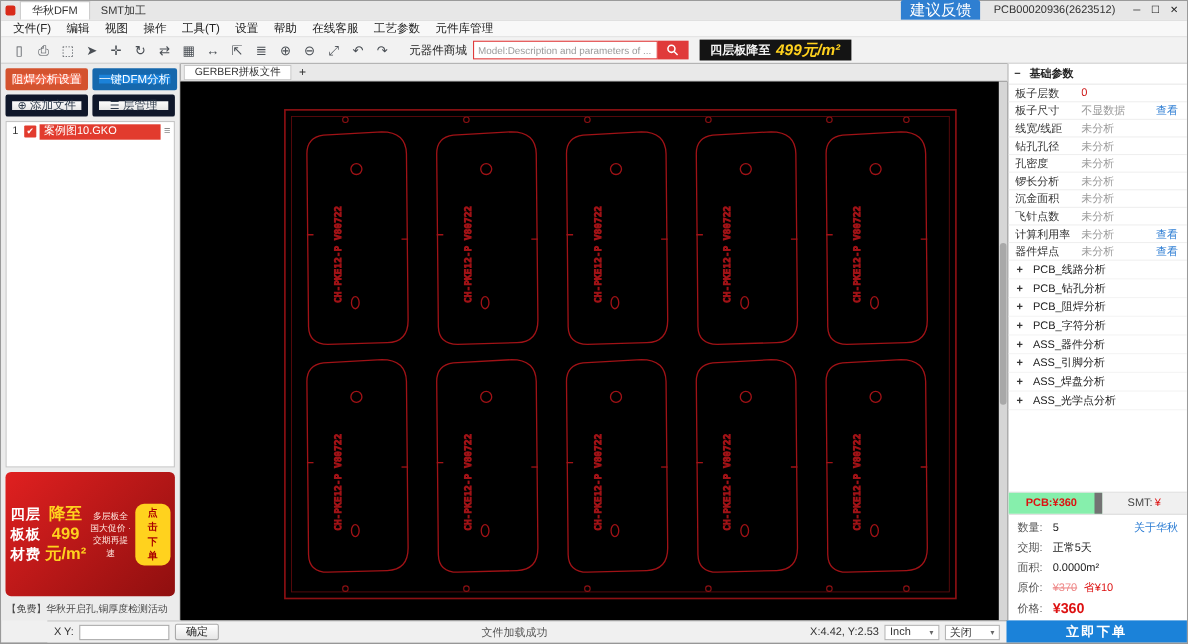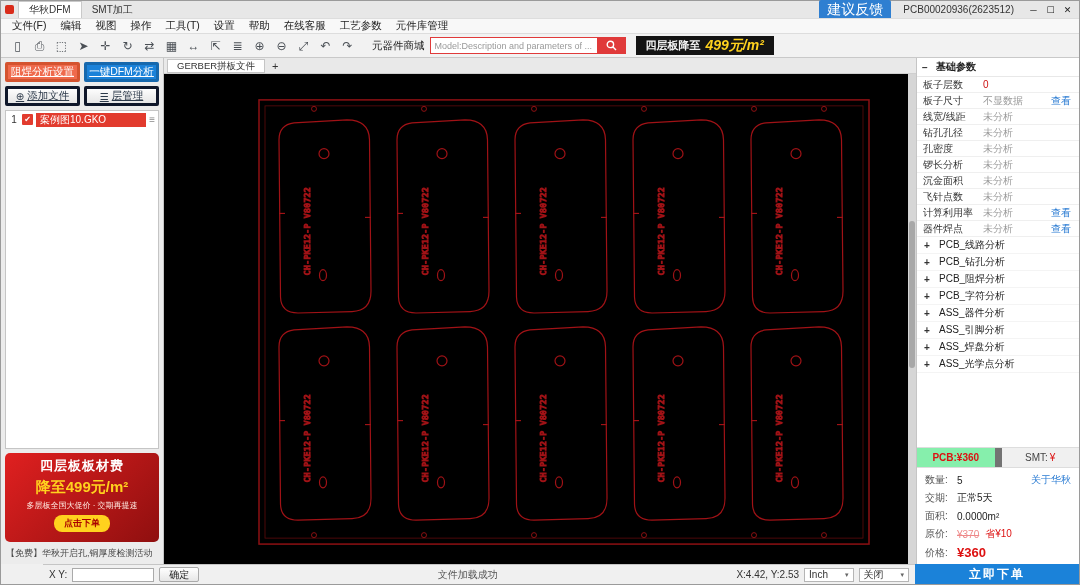--- a/index.html
+++ b/index.html
@@ -35,31 +35,31 @@
   .banner { height:19px; background:#141414; color:#fff; display:flex; align-items:center; padding:0 10px; margin-left:10px; font-size:11px; white-space:nowrap; }
   .banner .banner-prefix { color:#f3f3f3; font-weight:bold; }
   .banner .price { color:#ffd21e; font-weight:bold; font-style:italic; font-size:14px; margin-left:5px; }
 
   
   .main { flex:1; display:flex; min-height:0; }
 
   
   .left-panel { width:163px; background:#ececec; border-right:1px solid #c5c5c5; display:flex; flex-direction:column; padding:4px; gap:4px; flex:0 0 auto; }
   .btn-row { display:flex; gap:4px; flex:0 0 auto; }
-  .btn { flex:1; height:20px; font-size:10.5px; display:flex; align-items:center; justify-content:center; gap:3px; border:3px solid #0f172a; background:linear-gradient(#fdfdfd,#e6e6e6); color:#2d3a4a; border-radius:2px; white-space:nowrap;text-decoration:underline; }
+  .btn { flex:1; height:20px; font-size:10.5px; display:flex; align-items:center; justify-content:center; gap:3px; border:6px solid #0f172a; background:linear-gradient(#fdfdfd,#e6e6e6); color:#2d3a4a; border-radius:2px; white-space:nowrap; }
   .btn.orange { background:#ef6a4c; border-color:#d4532f; color:#fff; }
   .btn.blue { background:#1b82d9; border-color:#1668ad; color:#fff; }
   .btn .btn-icon { font-size:10px; color:inherit; }
   .file-list { flex:1; background:#fff; border:1px solid #c5c5c5; overflow:hidden; min-height:60px; }
   .file-row { display:flex; align-items:center; height:17px; font-size:10px; gap:3px; padding:0 3px; }
   .file-index { width:10px; text-align:center; color:#333; }
   .checkbox { width:11px; height:11px; background:#e23b2e; color:#fff; font-size:8px; display:flex; align-items:center; justify-content:center; border-radius:1px; }
   .file-name { flex:1; background:#e23b2e; color:#fff; height:14px; line-height:14px; padding:0 4px; font-size:10px; overflow:hidden; }
   .file-menu-icon { color:#888; font-size:10px; }
-  .promo { flex:0 0 auto; height:89px; background:linear-gradient(135deg,#e02020,#8f0f0f); border-radius:5px; color:#fff; display:flex; flex-direction:column; align-items:center; gap:3px; padding:4px; text-align:center; }
+  .promo { flex:0 0 auto; height:113px; background:linear-gradient(135deg,#e02020,#8f0f0f); border-radius:5px; color:#fff; display:flex; flex-direction:row; align-items:center; justify-content:center; gap:3px; padding:4px; text-align:center; }
   .promo-line1 { font-size:13px; font-weight:bold; letter-spacing:1px; }
   .promo-line2 { font-size:15px; font-weight:bold; color:#ffd21e; }
   .promo-line3 { font-size:8px; color:#ffe9e0; }
   .promo-cta { background:#ffd21e; color:#a00; font-size:9px; padding:2px 10px; border-radius:8px; font-weight:bold; margin-top:1px; }
   .notice { flex:0 0 auto; font-size:9px; color:#4a4a4a; padding:1px 0 0 1px; white-space:nowrap; overflow:hidden; }
 
   
   .canvas-col { flex:1; display:flex; flex-direction:column; min-width:0; background:#000; }
   .canvas-tabs { height:16px; background:#e9e9e9; display:flex; align-items:center; gap:3px; padding:0 3px; flex:0 0 auto; border-bottom:1px solid #cfcfcf; }
   .canvas-tab { background:#fff; border:1px solid #c5c5c5; font-size:9.5px; padding:0 9px; height:14px; line-height:12px; color:#333; }

